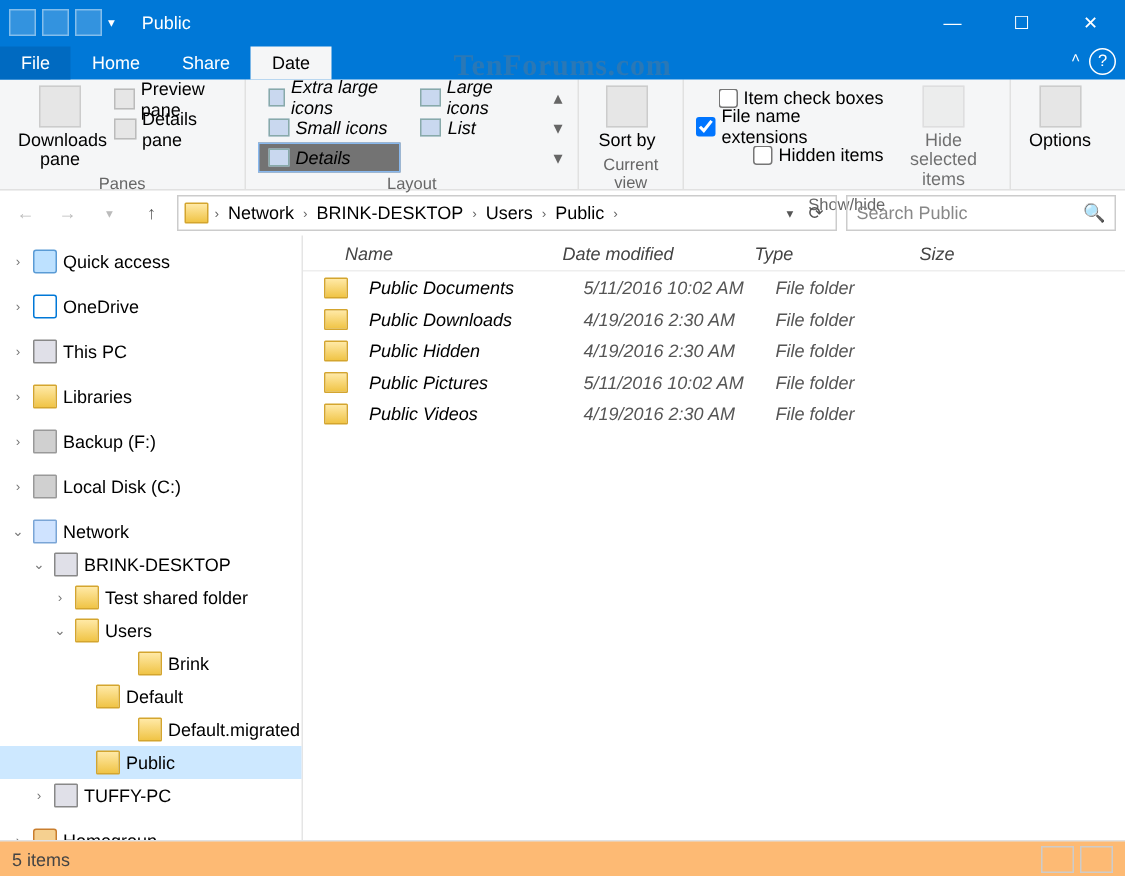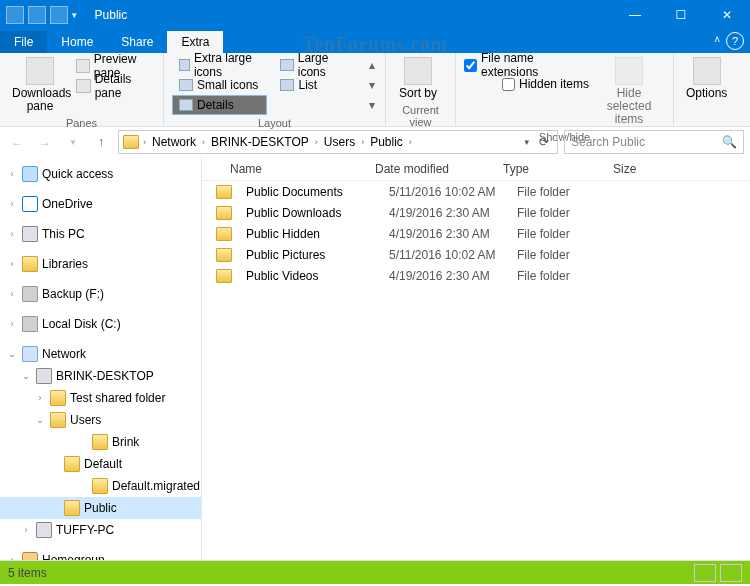--- a/index.html
+++ b/index.html
@@ -23,21 +23,21 @@
 
 
 .ribbon { height: 74px; background: #f5f6f7; border-bottom: 1px solid #e1e1e1; display: flex; }
 .rgroup { border-right: 1px solid #e1e1e1; padding: 2px 8px 0 8px; display: flex; flex-direction: column; }
 .rgroup .body { flex: 1; display: flex; align-items: flex-start; gap: 4px; }
 .rgroup .label { text-align: center; font-size: 11px; color: #666; padding: 2px 0; }
 .bigbtn { display: flex; flex-direction: column; align-items: center; gap: 2px; padding: 2px 4px; cursor: pointer; text-align: center; line-height: 1.1; }
 .bigbtn .icon { width: 28px; height: 28px; background: #e6e6e6; border: 1px solid #ccc; }
 .checkrow { display: flex; align-items: center; gap: 4px; height: 18px; justify-content: flex-end; }
 .checkrow input { width: 13px; height: 13px; }
-.smallopt { display: flex; align-items: center; gap: 4px; padding: 1px 6px; border: 1px solid transparent; cursor: pointer; height: 20px; }
+.smallopt { display: flex; align-items: center; gap: 4px; padding: 1px 6px; border: 1px solid transparent; cursor: pointer; height: 20px; font-style: italic; }
 .smallopt.sel { border: 1px solid #88b8ee; background: #737373; }
 .layout-grid { display: grid; grid-template-columns: auto auto; gap: 0 6px; }
 .layout-grid .mico { width: 14px; height: 12px; background: #c9d8ef; border: 1px solid #8aa; }
 .arrow-col { display: flex; flex-direction: column; justify-content: space-around; padding: 0 2px; color: #666; font-size: 8px; }
 
 
 .addrrow { height: 30px; display: flex; align-items: center; gap: 6px; padding: 2px 6px; }
 .navbtn { width: 22px; height: 22px; display: flex; align-items: center; justify-content: center; color: #555; cursor: pointer; }
 .navbtn.disabled { color: #bbb; }
 .addrbox { flex: 1; height: 24px; border: 1px solid #ccc; display: flex; align-items: center; padding: 0 4px; gap: 2px; }
@@ -57,37 +57,37 @@
 .titem.sel { background: #cde8ff; }
 .tspacer { height: 8px; }
 .ico.folder { background: linear-gradient(#ffe9a6,#f0c446); border: 1px solid #d4a52e; border-radius: 1px; }
 .ico.drive { background: #d0d0d0; border: 1px solid #999; border-radius: 1px; }
 .ico.net { background: #cfe3ff; border: 1px solid #7aa5d6; border-radius: 1px; }
 .ico.pc { background: #e0e0e8; border: 1px solid #888; border-radius: 1px; }
 .ico.qa { background: #bde1ff; border: 1px solid #5a9bd5; border-radius: 2px; }
 .ico.od { background: #fff; border: 1px solid #0078d7; border-radius: 2px; }
 .ico.hg { background: #f5d090; border: 1px solid #c97e2e; border-radius: 2px; }
 
-.files { flex: 1; display: flex; flex-direction: column; }
+.files { flex: 1; display: flex; flex-direction: column; font-style: italic; }
 .cols { display: flex; height: 24px; align-items: center; border-bottom: 1px solid #eee; color: #444; }
 .cols > div { padding: 0 8px; }
 .c-name { width: 165px; padding-left: 28px !important; }
 .c-date { width: 128px; }
 .c-type { width: 110px; }
 .c-size { width: 80px; }
 .frow { display: flex; height: 21px; align-items: center; }
 .frow .fico { width: 16px; height: 14px; margin: 0 6px 0 14px; background: linear-gradient(#ffe9a6,#f0c446); border: 1px solid #d4a52e; border-radius: 1px; }
 .frow > div { padding: 0 8px; }
 .frow .n { width: 143px; }
 .frow .d { width: 128px; color: #555; }
 .frow .t { width: 110px; color: #555; }
 .frow .s { width: 80px; color: #555; }
 
 
-.status { height: 24px; border-top: 1px solid #e1e1e1; display: flex; align-items: center; padding: 0 8px; font-size: 12px; color: #444; background: #84cc16; }
+.status { height: 24px; border-top: 1px solid #e1e1e1; display: flex; align-items: center; padding: 0 8px; font-size: 12px; color: #444; background: #fdba74; }
 .status .viewbtn { width: 22px; height: 18px; border: 1px solid #ccc; margin-left: 4px; }
 
 
 .wm { position: absolute; top: 33px; left: 0; right: 0; text-align: center; font-size: 20px; font-weight: 600; color: rgba(120,120,120,0.35); letter-spacing: 0.5px; pointer-events: none; font-family: Georgia, serif; }
 </style>
 </head>
 <body>
 
 <div class="titlebar">
   <div class="qat">
@@ -100,21 +100,21 @@
   <div class="spacer"></div>
   <div class="winbtn">—</div>
   <div class="winbtn">☐</div>
   <div class="winbtn close">✕</div>
 </div>
 
 <div class="ribbon-tabs">
   <div class="tab file">File</div>
   <div class="tab">Home</div>
   <div class="tab">Share</div>
-  <div class="tab active">Extra</div>
+  <div class="tab active">Date</div>
   <div class="collapse">˄</div>
   <div class="help">?</div>
 </div>
 
 <div class="wm">TenForums.com</div>
 
 <div class="ribbon">
 
   <div class="rgroup" style="width:164px">
     <div class="body">
@@ -175,20 +175,24 @@
         <div class="icon"></div>
         <span style="width:40px">Sort by</span>
       </div>
     </div>
     <div class="label">Current view</div>
   </div>
 
   <div class="rgroup" style="width:218px">
     <div class="body">
       <div style="display:flex;flex-direction:column;gap:1px;padding-top:1px">
+        <label class="checkrow">
+            <input type="checkbox" style="">
+            <span>Item check boxes</span>
+          </label>
         <label class="checkrow">
             <input type="checkbox" checked="" style="">
             <span>File name extensions</span>
           </label>
         <label class="checkrow">
             <input type="checkbox" style="">
             <span>Hidden items</span>
           </label>
       </div>
       <div class="bigbtn" style="opacity:.55">

